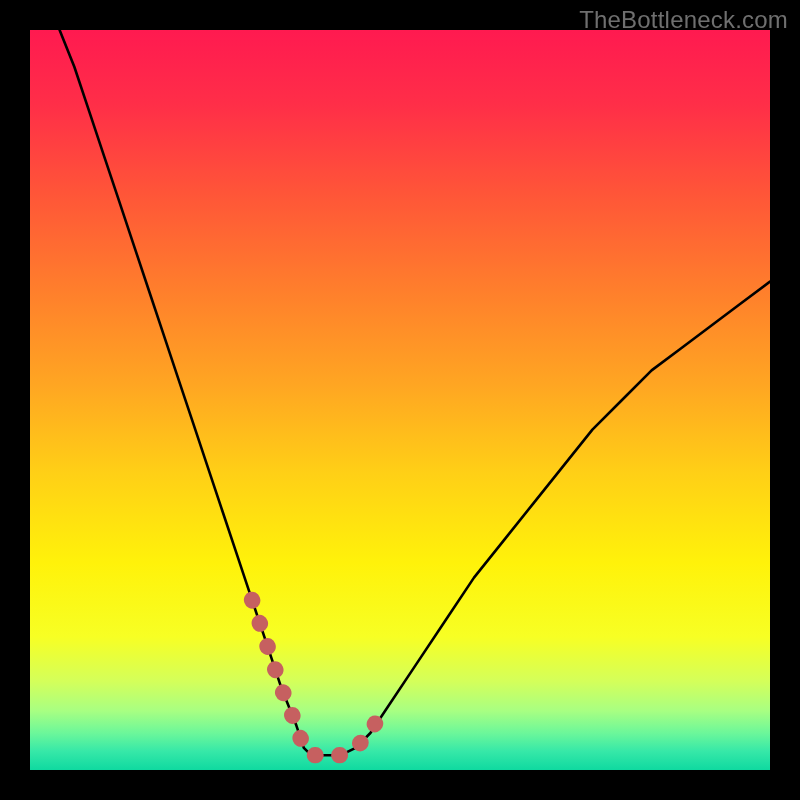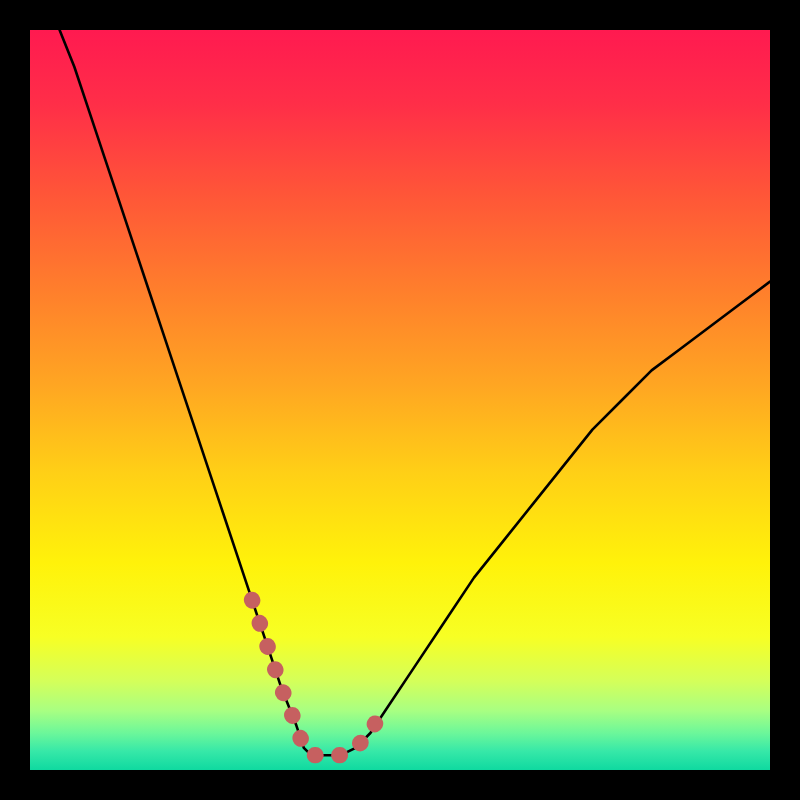--- a/index.html
+++ b/index.html
@@ -49,20 +49,21 @@
     left: 0;
     width: 100%;
     height: 100%;
     overflow: visible;
   }
 </style>
 </head>
 <body>
 
 <div class="frame">
+  <div class="watermark">TheBottleneck.com</div>
   <div class="plot-area">
     <svg class="gradient" viewBox="0 0 100 100" preserveAspectRatio="none">
       <defs>
         <linearGradient id="bg" x1="0" y1="0" x2="0" y2="1" gradientUnits="objectBoundingBox">
             <stop offset="0%" stop-color="#ff1a50"></stop>
             <stop offset="10%" stop-color="#ff2e48"></stop>
             <stop offset="22%" stop-color="#ff5538"></stop>
             <stop offset="35%" stop-color="#ff7e2c"></stop>
             <stop offset="48%" stop-color="#ffa622"></stop>
             <stop offset="60%" stop-color="#ffd016"></stop>

